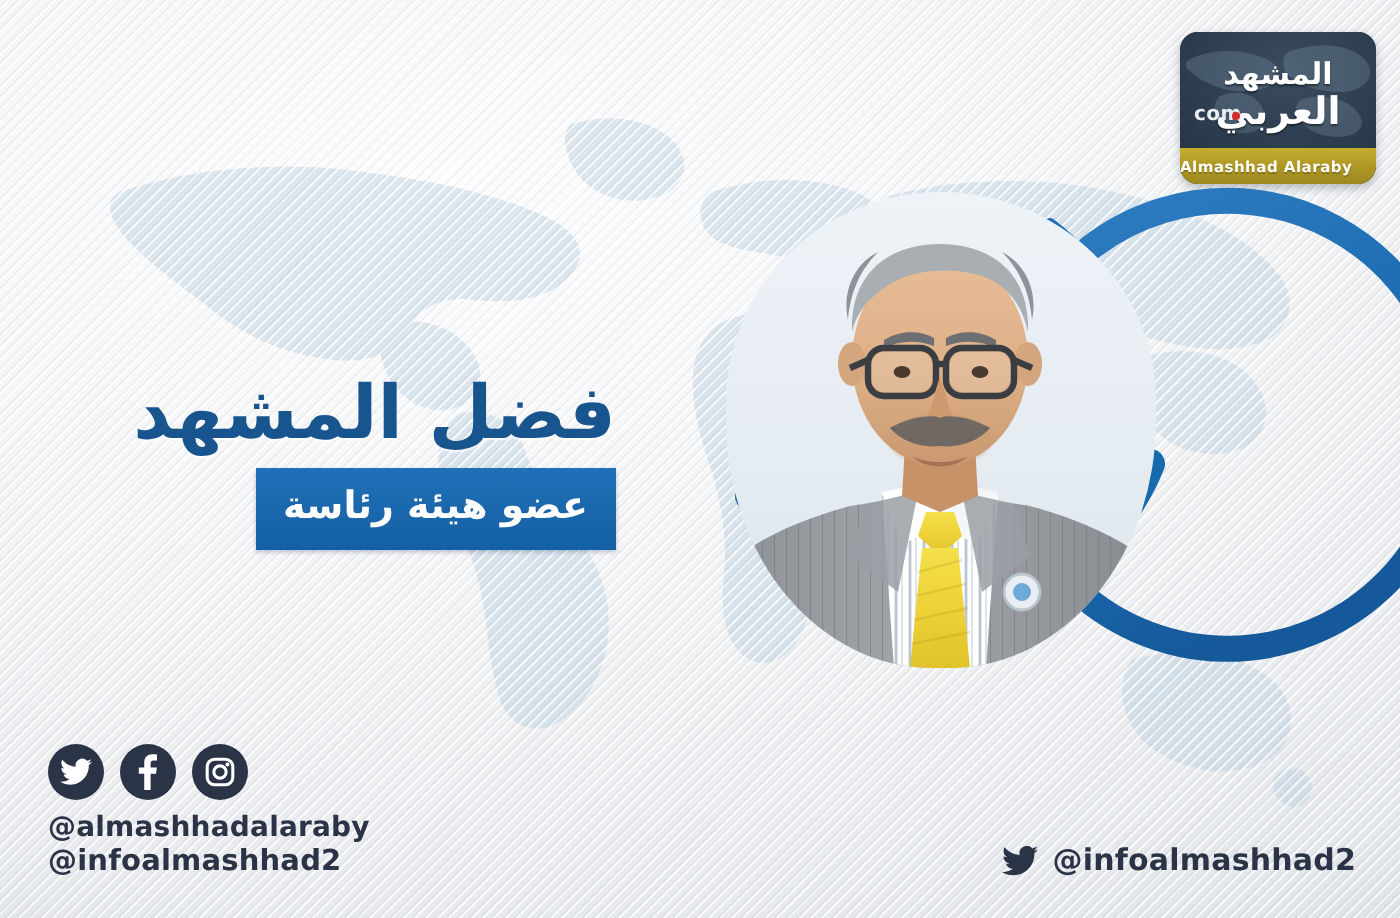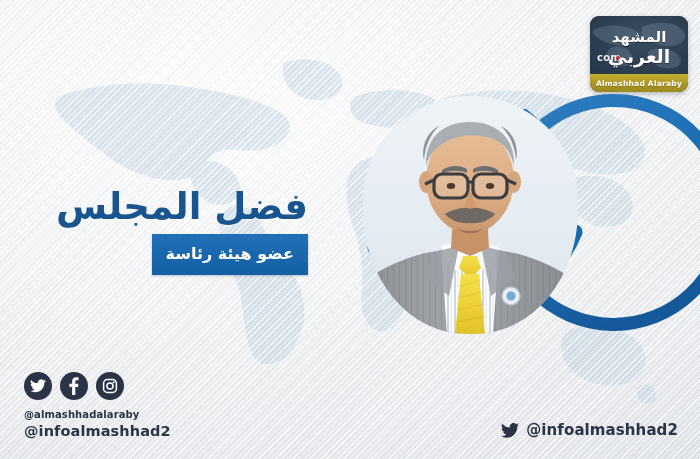--- a/index.html
+++ b/index.html
@@ -127,21 +127,21 @@
     width: 4px;
     height: 4px;
     background: #d62b2b;
     border-radius: 50%;
   }
   .logo-bottom {
     height: 18px;
     background: linear-gradient(180deg, #c4ae2e 0%, #ac9624 55%, #9c8a20 100%);
     display: flex;
     align-items: center;
-    justify-content: center;
+    justify-content: flex-start;
   }
   .logo-bottom span {
     color: #ffffff;
     font-size: 7.5px;
     font-weight: bold;
     letter-spacing: .25px;
     text-shadow: 0 1px 0 rgba(0,0,0,.22);
   }
 
   
@@ -186,21 +186,21 @@
     line-height: 42px;
     letter-spacing: -0.5px;
     text-shadow: 0 1px 1px rgba(255,255,255,.8);
     white-space: nowrap;
   }
   .role-box {
     display: inline-block;
     margin-top: 6px;
     background: linear-gradient(180deg, #2171b8 0%, #1a67ad 50%, #1560a4 100%);
     color: #ffffff;
-    font-size: 16px;
+    font-size: 19px;
     font-weight: bold;
     line-height: 23px;
     padding: 8px 14px 10px 14px;
     white-space: nowrap;
     box-shadow: 0 1px 2px rgba(20,60,100,.28);
   }
   .org {
     margin-top: 9px;
     color: #1b5c99;
     font-size: 18px;
@@ -226,21 +226,21 @@
     height: 28px;
     border-radius: 50%;
     background: #2b3446;
     display: flex;
     align-items: center;
     justify-content: center;
   }
   .sicon svg { display: block; }
   .handle1 {
     color: #2b3446;
-    font-size: 10px;
+    font-size: 14px;
     font-weight: bold;
     line-height: 15px;
     letter-spacing: .1px;
   }
   .handle2 {
     color: #2b3446;
     font-size: 14.5px;
     font-weight: bold;
     line-height: 19px;
     letter-spacing: .1px;
@@ -451,21 +451,21 @@
 
         <ellipse cx="107" cy="124" rx="26" ry="14" fill="#c8936a" opacity=".18"></ellipse>
 
         <circle cx="148" cy="200" r="9" fill="#e8eef3" stroke="#b9c3cb" stroke-width="1.4"></circle>
         <circle cx="148" cy="200" r="4.5" fill="#6fa9d6"></circle>
       </svg>
     </div>
   </div>
 
   <div class="text-block">
-    <div class="name">فضل المجلس</div>
+    <div class="name">فضل المشهد</div>
     <div class="role-box">عضو هيئة رئاسة</div>
   </div>
 
   <div class="social">
     <div class="social-icons">
 
       <div class="sicon">
         <svg width="16" height="14" viewBox="0 0 24 20" aria-hidden="true">
           <path fill="#ffffff" d="M24 2.4a9.6 9.6 0 0 1-2.8.8A4.9 4.9 0 0 0 23.3.4a9.7 9.7 0 0 1-3.1 1.2A4.9 4.9 0 0 0 11.8 6a13.9 13.9 0 0 1-10.1-5.1A4.9 4.9 0 0 0 3.2 7.4 4.8 4.8 0 0 1 1 6.8v.1a4.9 4.9 0 0 0 3.9 4.8 4.9 4.9 0 0 1-2.2.1 4.9 4.9 0 0 0 4.6 3.4A9.9 9.9 0 0 1 0 17.3a13.9 13.9 0 0 0 7.6 2.2c9 0 14-7.5 14-14v-.6A10 10 0 0 0 24 2.4z"></path>
         </svg>

